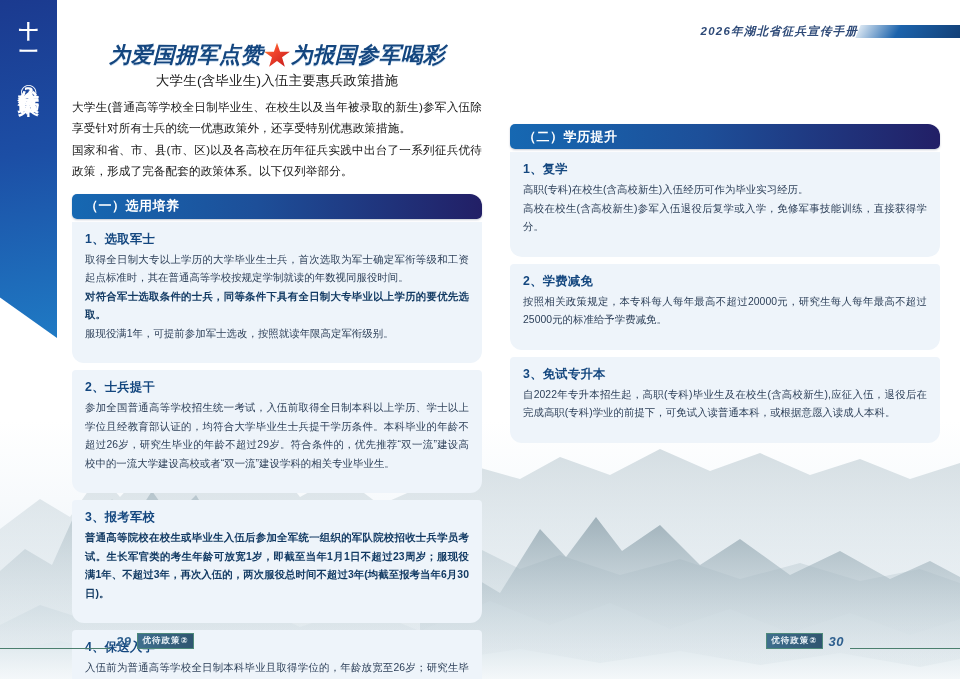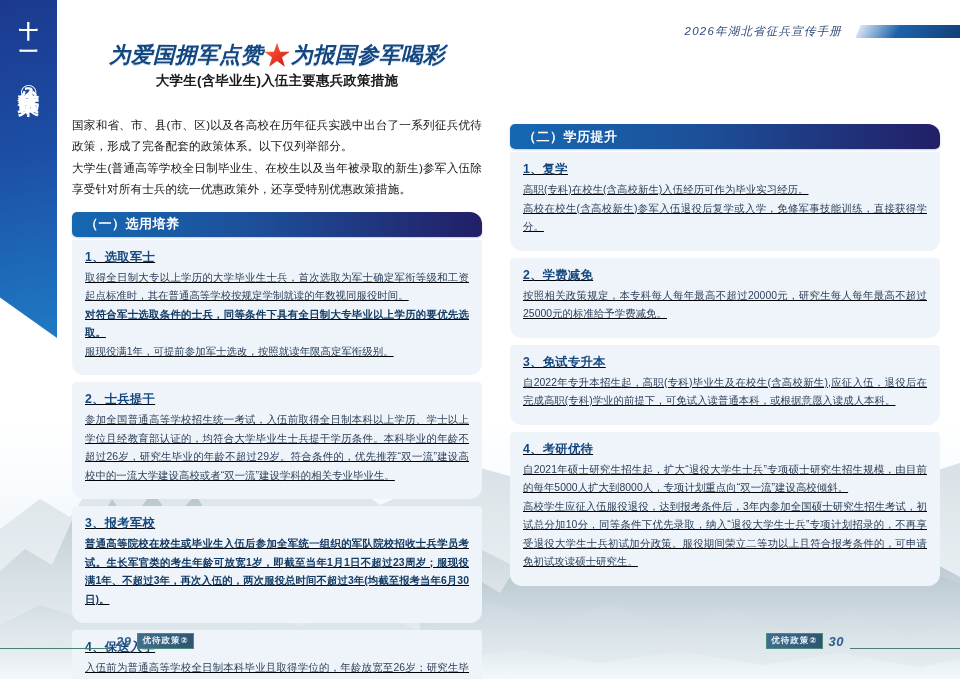--- a/index.html
+++ b/index.html
@@ -23,23 +23,23 @@
   
   .mountains { position:absolute; left:0; bottom:0; width:960px; height:300px; }
   .mountains svg { display:block; width:960px; height:300px; }
 
   
   .header-strip {
     position:absolute; top:18px; right:0; height:26px;
     display:flex; align-items:center; gap:0;
   }
   .header-title {
-    font-size:11.5px; font-weight:normal; font-style:italic;
+    font-size:11.5px; font-weight:bold; font-style:italic;
     color:#2e4a78; letter-spacing:1.2px; white-space:nowrap;
-    padding-right:16px;
+    padding-right:0;
   }
   .header-bar {
     width:106px; height:13px;
     background:linear-gradient(100deg,#d9e6f2 0%,#1c63ac 38%,#123f76 100%);
     transform:skewX(-22deg);
     margin-right:-4px;
   }
 
   
   .side-tab {
@@ -72,22 +72,22 @@
   }
   .slogan-text {
     font-size:21.5px; font-weight:bold; font-style:italic;
     color:#14467f; letter-spacing:0.5px;
     text-shadow:0 1px 0 #c9dcef;
   }
   .star-wrap { width:28px; height:28px; position:relative; }
 
   
   .sub-title {
-    text-align:center; font-size:13.5px; font-weight:bold;
-    color:#1a1a1a; margin-bottom:24px; letter-spacing:0.2px;
+    text-align:center; font-size:13.5px; font-weight:normal;
+    color:#1a1a1a; margin-bottom:6px; letter-spacing:0.2px;
   }
   .intro-p {
     font-size:11.6px; color:#161616; line-height:1.85;
     text-align:justify; letter-spacing:0.1px;
   }
 
   
   .sec-head {
     margin-top:12px; height:25px;
     background:linear-gradient(90deg,#1668b2 0%,#1d4f99 45%,#221f66 100%);
@@ -96,23 +96,22 @@
     padding-left:13px;
     color:#ffffff; font-size:13px; font-weight:bold;
     letter-spacing:0.5px;
     box-shadow:0 1px 2px rgba(20,40,80,.25);
   }
 
   
   .card {
     background:#eef4fa;
     border-radius:0 0 12px 12px;
-    padding:9px 13px 14px 13px;
+    padding:9px 13px 20px 13px;
     margin-top:3px;
-    text-decoration:underline;
   }
   .card + .card { margin-top:7px; border-radius:4px 4px 12px 12px; }
   .item-title {
     font-size:12.3px; font-weight:bold; color:#14477f;
     margin-bottom:3px; letter-spacing:0.3px;
   }
   .item-body {
     font-size:10.4px; color:#2c3f58; line-height:1.78;
     text-align:justify; letter-spacing:0.05px;
   }
@@ -219,22 +218,22 @@
               </linearGradient>
             </defs>
             <polygon fill="url(#sg)" points="50,6 61,38 96,38 68,58 78,92 50,71 22,92 32,58 4,38 39,38"></polygon>
           </svg>
         </span>
         <span class="slogan-text">为报国参军喝彩</span>
       </div>
 
       <div class="sub-title">大学生(含毕业生)入伍主要惠兵政策措施</div>
 
+      <div class="intro-p">大学生(普通高等学校全日制毕业生、在校生以及当年被录取的新生)参军入伍除享受针对所有士兵的统一优惠政策外，还享受特别优惠政策措施。</div>
       <div class="intro-p">国家和省、市、县(市、区)以及各高校在历年征兵实践中出台了一系列征兵优待政策，形成了完备配套的政策体系。以下仅列举部分。</div>
-      <div class="intro-p">大学生(普通高等学校全日制毕业生、在校生以及当年被录取的新生)参军入伍除享受针对所有士兵的统一优惠政策外，还享受特别优惠政策措施。</div>
 
       <div class="sec-head">（一）选用培养</div>
 
       <div class="card">
         <div class="item-title">1、选取军士</div>
         <div class="item-body">取得全日制大专以上学历的大学毕业生士兵，首次选取为军士确定军衔等级和工资起点标准时，其在普通高等学校按规定学制就读的年数视同服役时间。</div>
         <div class="item-body b">对符合军士选取条件的士兵，同等条件下具有全日制大专毕业以上学历的要优先选取。</div>
         <div class="item-body">服现役满1年，可提前参加军士选改，按照就读年限高定军衔级别。</div>
       </div>
 
@@ -267,25 +266,20 @@
       <div class="card">
         <div class="item-title">2、学费减免</div>
         <div class="item-body">按照相关政策规定，本专科每人每年最高不超过20000元，研究生每人每年最高不超过25000元的标准给予学费减免。</div>
       </div>
 
       <div class="card">
         <div class="item-title">3、免试专升本</div>
         <div class="item-body">自2022年专升本招生起，高职(专科)毕业生及在校生(含高校新生),应征入伍，退役后在完成高职(专科)学业的前提下，可免试入读普通本科，或根据意愿入读成人本科。</div>
       </div>
 
-      <div class="card">
-        <div class="item-title">4、考研优待</div>
-        <div class="item-body">自2021年硕士研究生招生起，扩大“退役大学生士兵”专项硕士研究生招生规模，由目前的每年5000人扩大到8000人，专项计划重点向“双一流”建设高校倾斜。</div>
-        <div class="item-body">高校学生应征入伍服役退役，达到报考条件后，3年内参加全国硕士研究生招生考试，初试总分加10分，同等条件下优先录取，纳入“退役大学生士兵”专项计划招录的，不再享受退役大学生士兵初试加分政策。服役期间荣立二等功以上且符合报考条件的，可申请免初试攻读硕士研究生。</div>
-      </div>
     </div>
   </div>
 
   <div class="footer footer-left">
     <div class="foot-rule"></div>
     <div class="pg-num">29</div>
     <div class="pg-badge">优待政策②</div>
   </div>
 
   <div class="footer footer-right">

